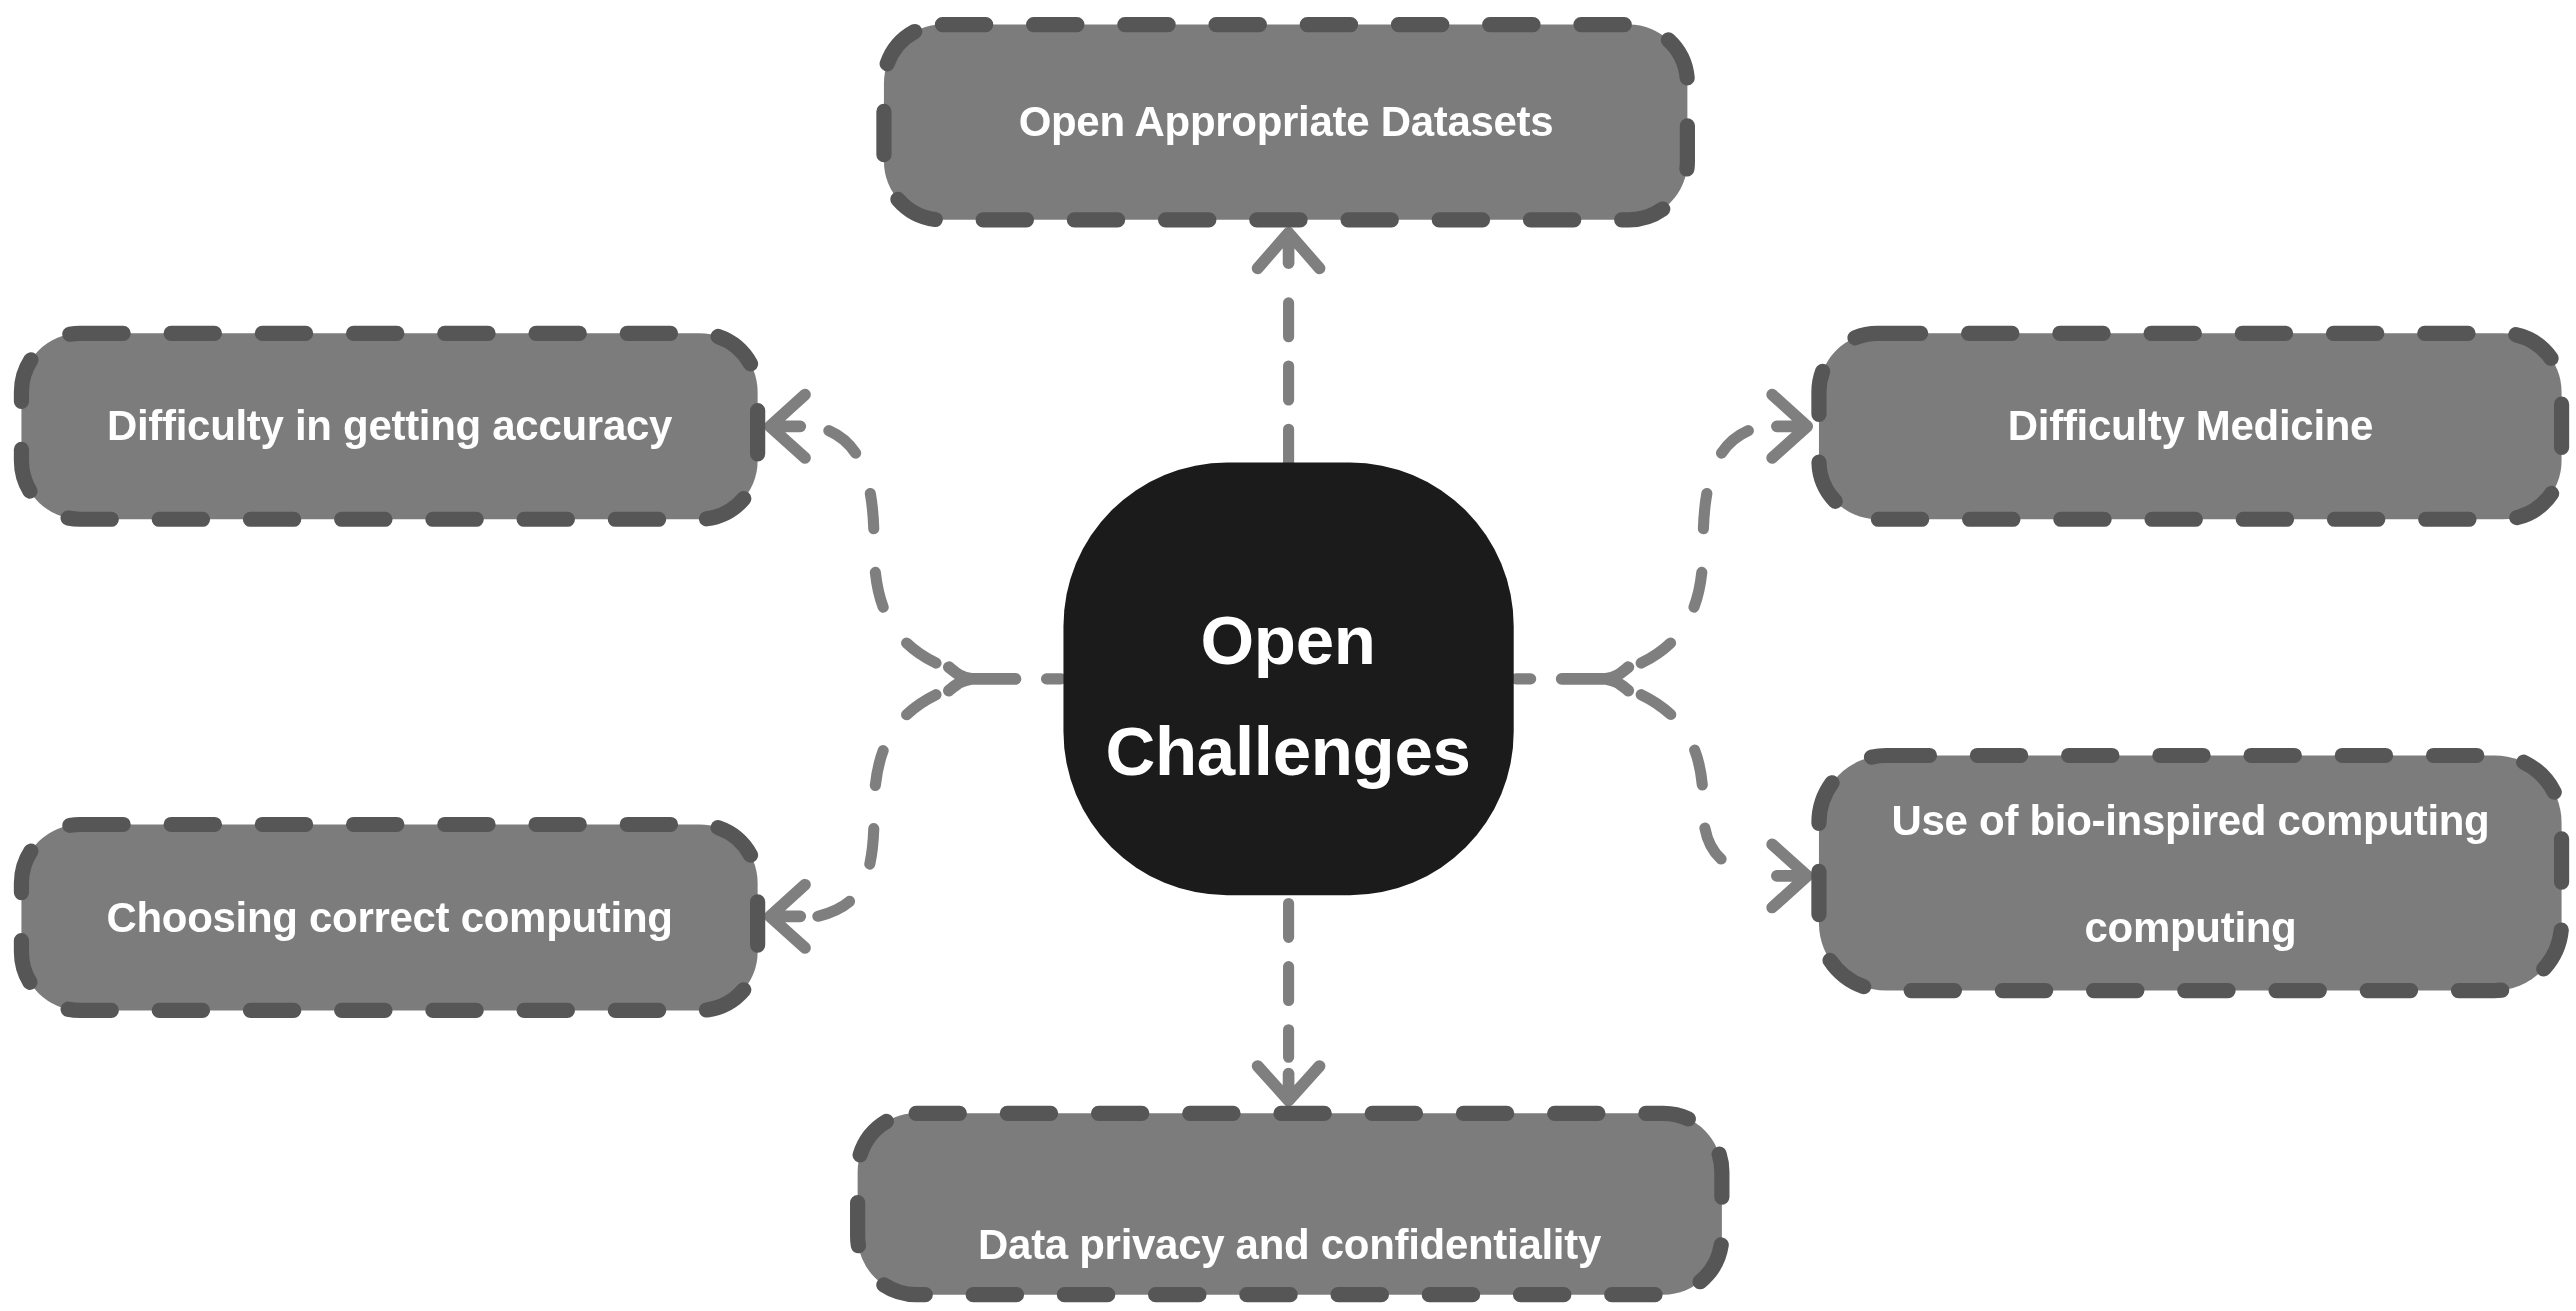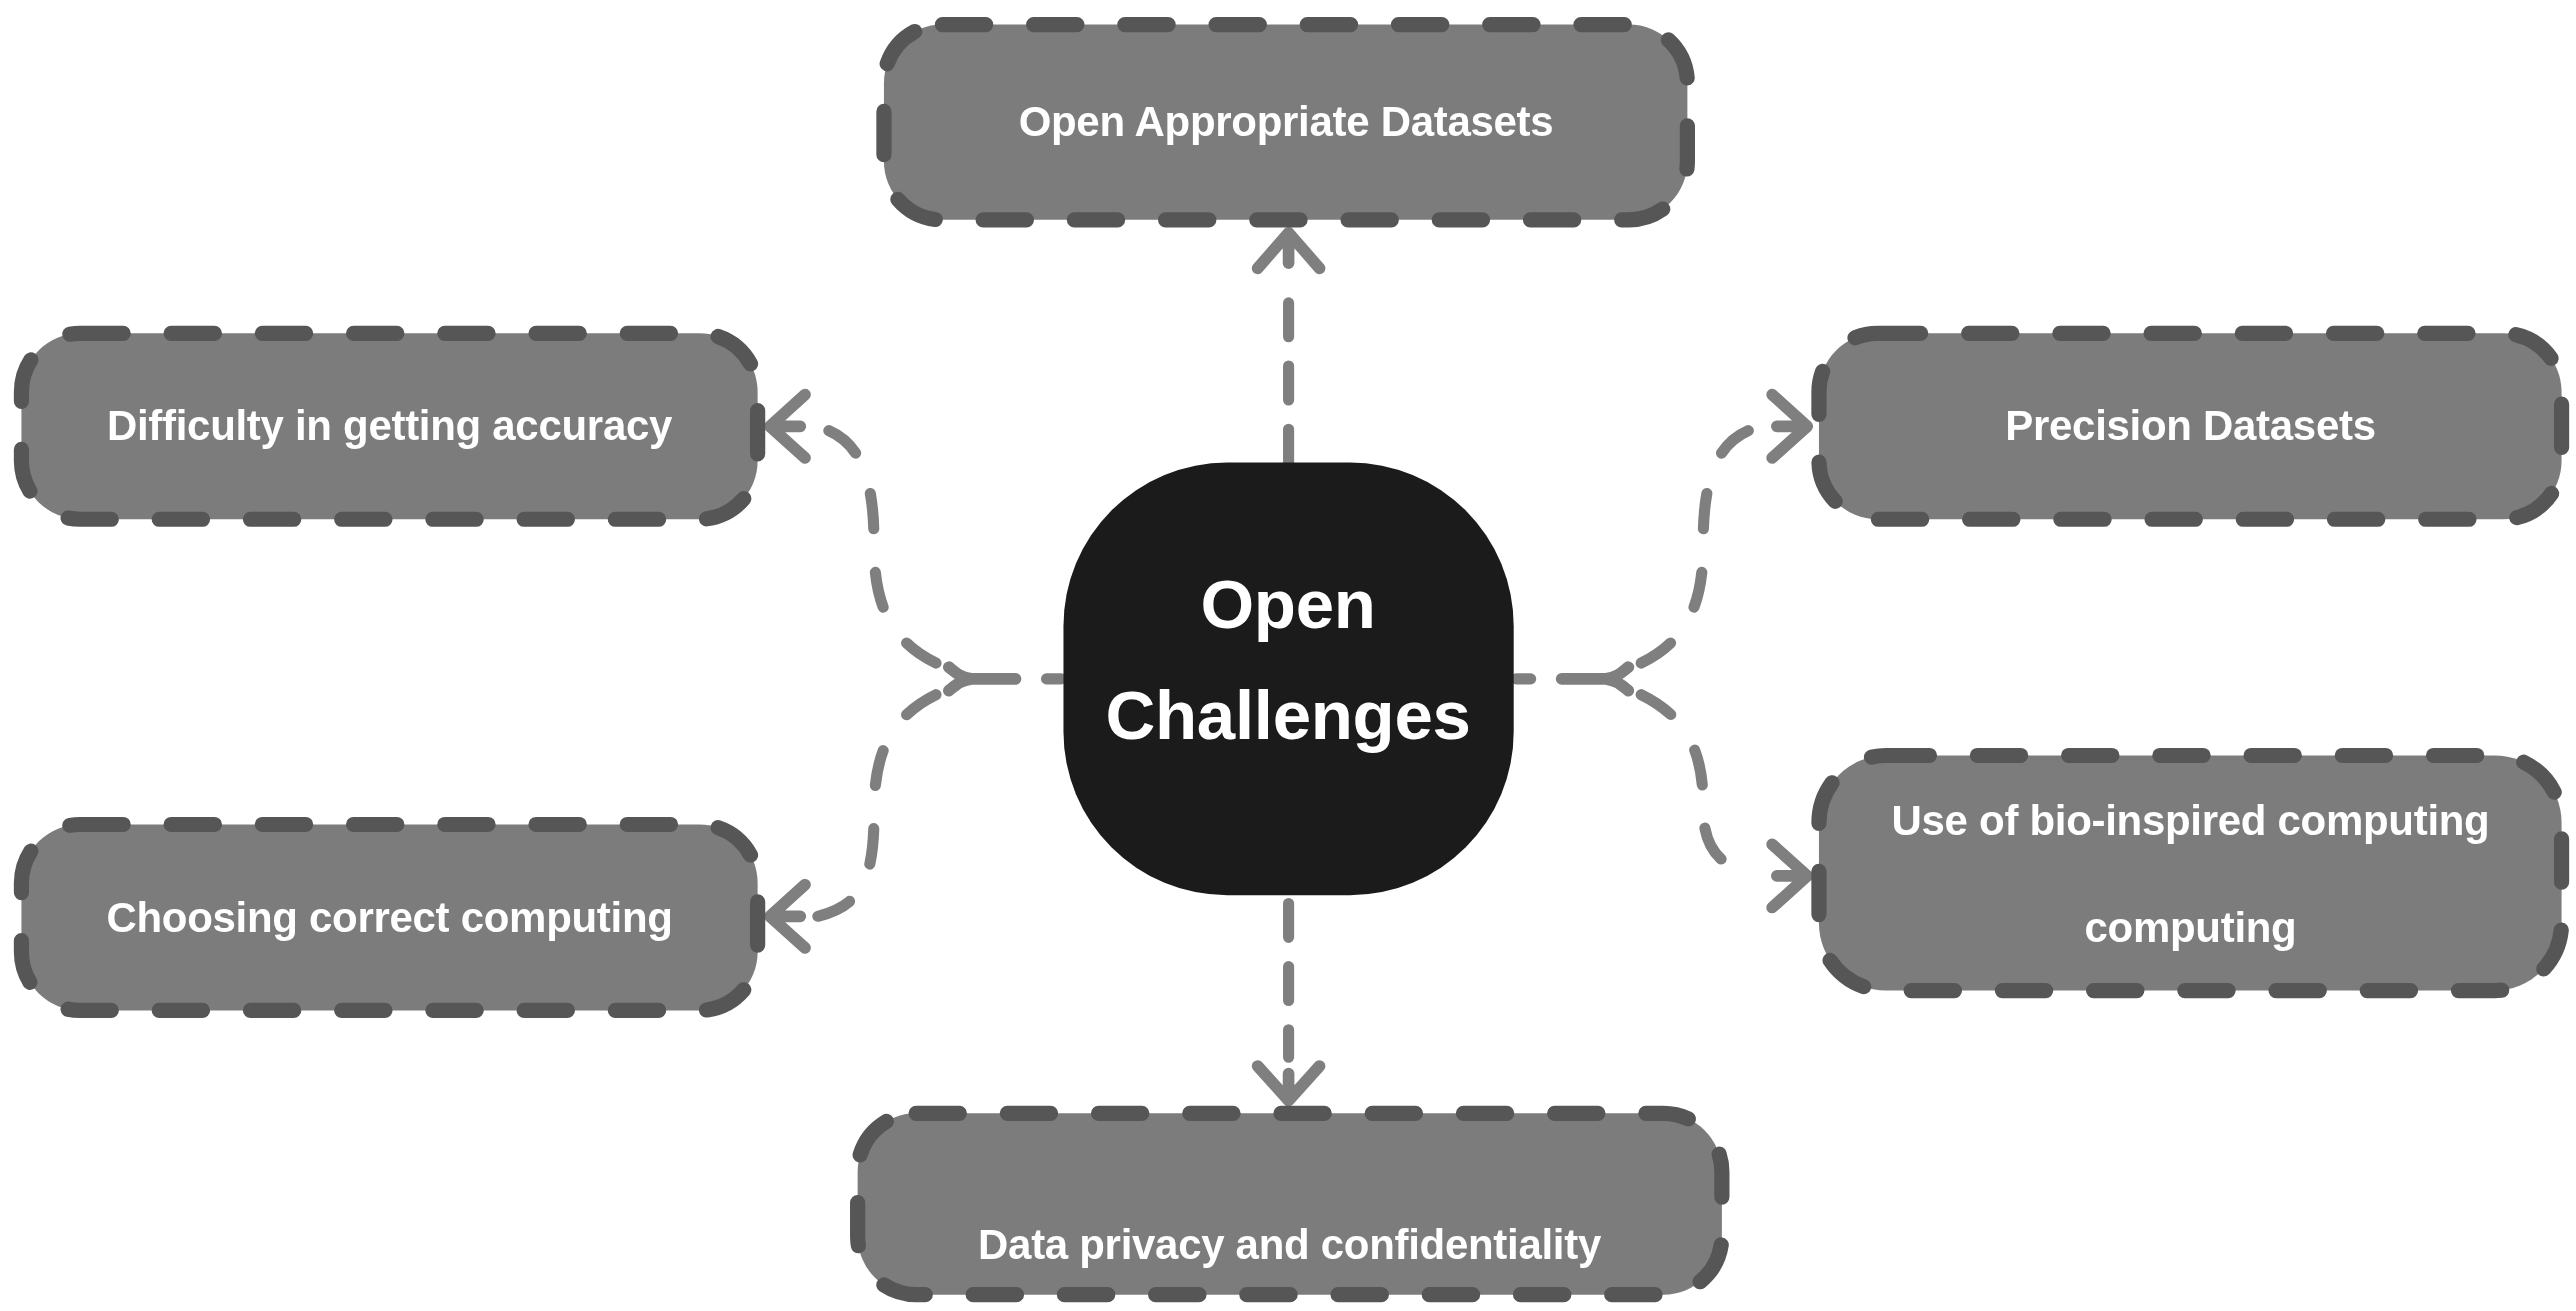--- a/index.html
+++ b/index.html
@@ -89,38 +89,38 @@
 
     <rect class="box-rect" x="1511" y="42" width="1374" height="334" rx="100" ry="100"></rect>
     <rect class="box-rect" x="36" y="570" width="1259" height="318" rx="100" ry="100"></rect>
     <rect class="box-rect" x="36" y="1410" width="1259" height="318" rx="100" ry="100"></rect>
     <rect class="box-rect" x="3110" y="570" width="1270" height="318" rx="100" ry="100"></rect>
     <rect class="box-rect" x="3110" y="1292" width="1270" height="402" rx="115" ry="115"></rect>
     <rect class="box-rect" x="1466" y="1904" width="1478" height="310" rx="100" ry="100"></rect>
     <rect class="center-rect" x="1818" y="791" width="770" height="740" rx="280" ry="280"></rect>
   </svg>
 
-  <div class="label center-label" style="left:1063px;top:444px;width:450px;height:433px;">
+  <div class="label center-label" style="left:1063px;top:480px;width:450px;height:433px;">
     <span>Open Challenges</span>
   </div>
 
   <div class="label" style="left:876px;top:16.4px;width:820px;height:212px;">
     <span>Open Appropriate Datasets</span>
   </div>
 
   <div class="label" style="left:13px;top:325px;width:753px;height:202px;text-align:right;">
     <span>Difficulty in getting accuracy</span>
   </div>
 
   <div class="label" style="left:13px;top:817px;width:753px;height:202px;">
     <span>Choosing correct computing</span>
   </div>
 
   <div class="label" style="left:1811px;top:325px;width:759px;height:202px;">
-    <span>Precision Datasets</span>
+    <span>Difficulty Medicine</span>
   </div>
 
   <div class="label two-line" style="left:1811px;top:748px;width:759px;height:252px;">
     <span>Use of bio-inspired computing computing</span>
   </div>
 
   <div class="label" style="left:849px;top:1146px;width:881px;height:198px;text-align:center;">
     <span>Data privacy and confidentiality</span>
   </div>
 

